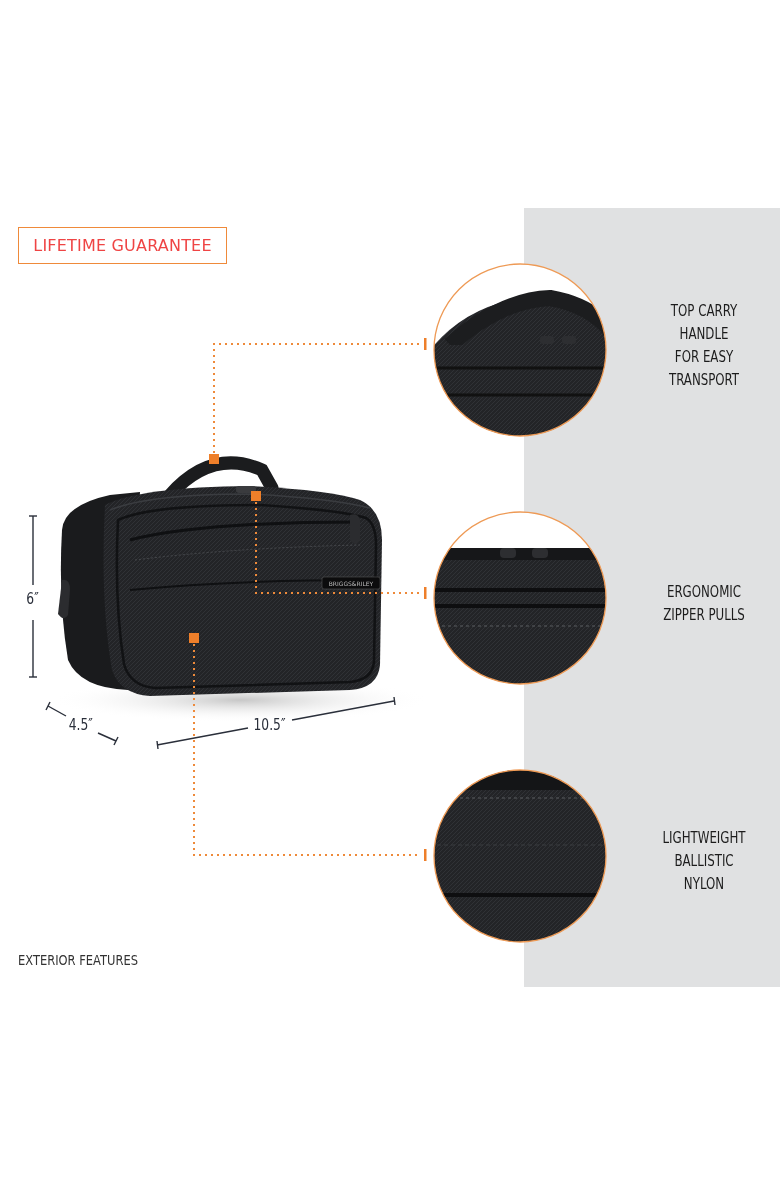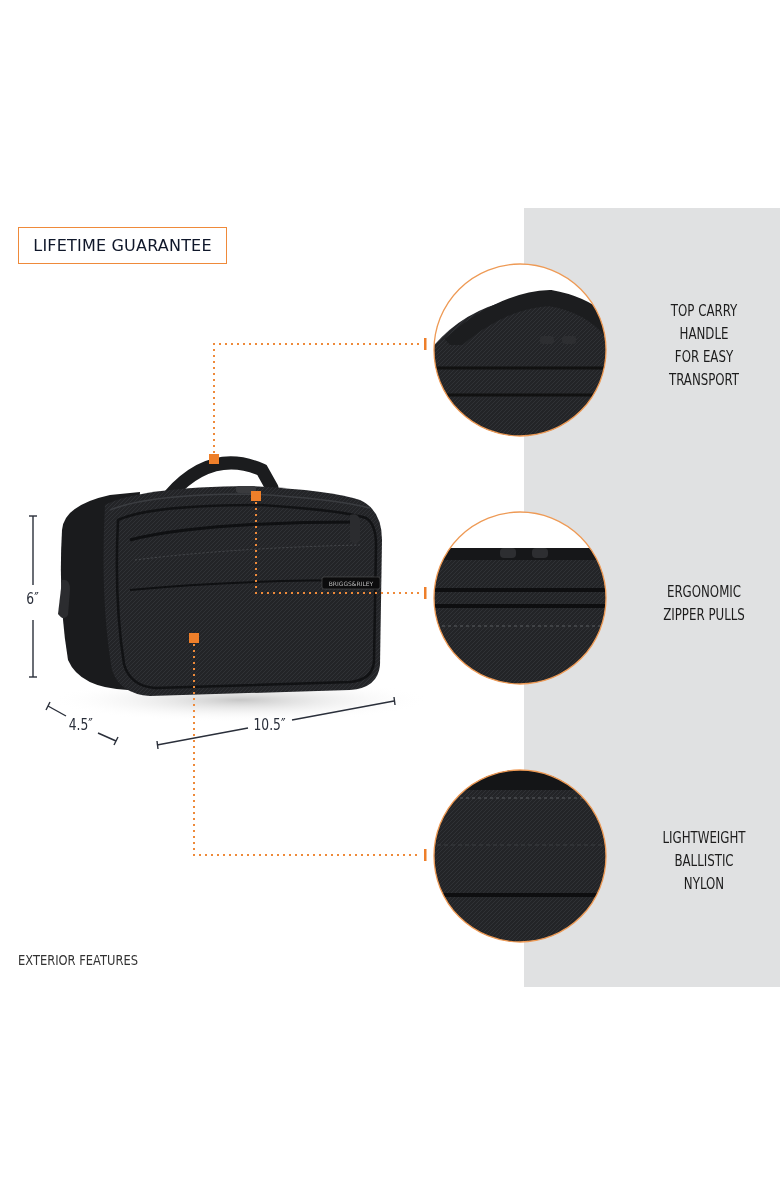--- a/index.html
+++ b/index.html
@@ -1,19 +1,19 @@
 <!DOCTYPE html>
 <html><head>
 <meta charset="utf-8">
 <style>
   html, body { margin:0; padding:0; background:#ffffff; }
   body { width:780px; height:1196px; position:relative; overflow:hidden; font-family:"Liberation Sans", sans-serif; }
   .gray-panel { position:absolute; left:524px; top:208px; width:256px; height:779px; background:#e0e1e2; }
   .guarantee { position:absolute; left:18px; top:227px; width:209px; height:37px; border:1.5px solid #ef8a3a; box-sizing:border-box;
-     color:#0f172a; font-size:16px; letter-spacing:0.2px; display:flex; align-items:center; justify-content:center; font-family:"DejaVu Sans", sans-serif; font-weight:normal; }
+     color:#ef4444; font-size:16px; letter-spacing:0.2px; display:flex; align-items:center; justify-content:center; font-family:"DejaVu Sans", sans-serif; font-weight:normal; }
   .feature-label { position:absolute; left:628px; width:152px; text-align:center; color:#1c1c1c; font-family:"DejaVu Sans Condensed","DejaVu Sans", sans-serif;
      font-size:16px; line-height:23px; font-weight:normal; transform:scaleX(0.82); transform-origin:center; white-space:pre-line; }
   .footer-label { position:absolute; left:18px; top:952px; color:#333; font-size:14px; font-family:"DejaVu Sans", sans-serif; transform:scaleX(0.82); transform-origin:left; }
   .dim { position:absolute; color:#2a2f3a; font-family:"DejaVu Sans", sans-serif; font-size:15px; transform:scaleX(0.82); }
   svg.overlay { position:absolute; left:0; top:0; }
 </style>
 </head>
 <body>
 
 <div class="gray-panel"></div>

